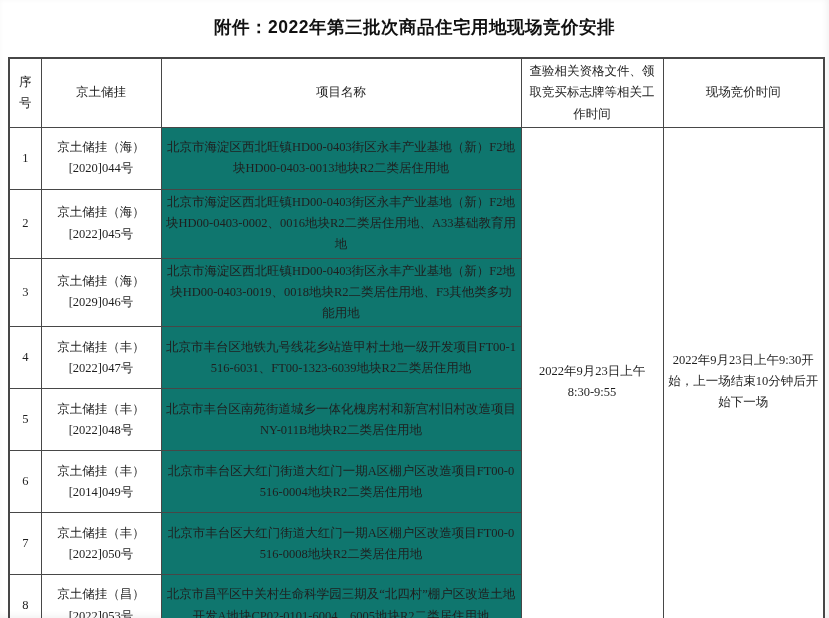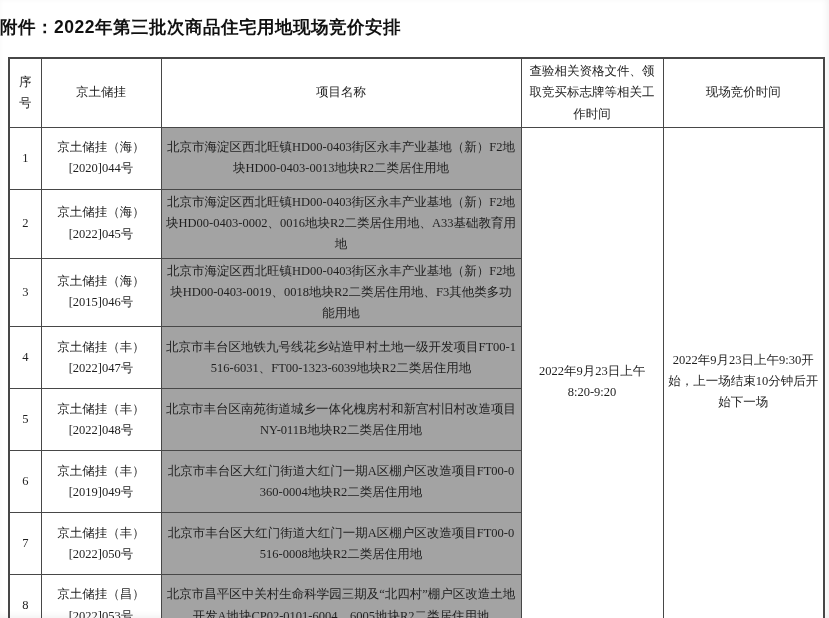--- a/index.html
+++ b/index.html
@@ -12,20 +12,21 @@
     width: 829px;
     height: 618px;
     background: #ffffff;
     overflow: hidden;
     font-family: "Liberation Serif", serif;
     color: #1f1f1f;
     box-shadow: inset -2px -2px 6px rgba(0,0,0,0.06);
   }
   .doc-title {
     padding-top: 16px;
+    text-align: center;
     font-family: "Liberation Sans", sans-serif;
     font-weight: bold;
     font-size: 17.5px;
     letter-spacing: 0.5px;
     color: #111111;
     line-height: 23px;
   }
   table.schedule {
     border-collapse: collapse;
     table-layout: fixed;
@@ -47,21 +48,21 @@
   thead tr { height: 57px; }
   thead th {
     font-weight: normal;
     font-size: 13px;
     background: #ffffff;
   }
   tbody tr { height: 62px; }
   td.seq-cell { font-size: 13px; }
   td.code-cell { font-size: 12.5px; }
   td.name-cell {
-    background: #a3a3a3;
+    background: #0f766e;
     padding: 2px 7px;
   }
   td.time-cell {
     background: #ffffff;
     font-size: 13px;
     padding: 2px 6px;
   }
 </style>
 </head>
 <body>
@@ -90,37 +91,37 @@
     <tbody>
       <tr>
         <td class="seq-cell">1</td>
         <td class="code-cell">
           <span>京土储挂（海）</span><br>
           <span>[2020]044号</span>
         </td>
         <td class="name-cell">北京市海淀区西北旺镇HD00-0403街区永丰产业基地（新）F2地块HD00-0403-0013地块R2二类居住用地</td>
         <td class="time-cell" rowspan="8">
           <span>2022年9月23日上午</span><br>
-          <span>8:20-9:20</span>
+          <span>8:30-9:55</span>
         </td>
         <td class="time-cell" rowspan="8">2022年9月23日上午9:30开始，上一场结束10分钟后开始下一场</td>
       </tr>
       <tr>
         <td class="seq-cell">2</td>
         <td class="code-cell">
           <span>京土储挂（海）</span><br>
           <span>[2022]045号</span>
         </td>
         <td class="name-cell">北京市海淀区西北旺镇HD00-0403街区永丰产业基地（新）F2地块HD00-0403-0002、0016地块R2二类居住用地、A33基础教育用地</td>
       </tr>
       <tr>
         <td class="seq-cell">3</td>
         <td class="code-cell">
           <span>京土储挂（海）</span><br>
-          <span>[2015]046号</span>
+          <span>[2029]046号</span>
         </td>
         <td class="name-cell">北京市海淀区西北旺镇HD00-0403街区永丰产业基地（新）F2地块HD00-0403-0019、0018地块R2二类居住用地、F3其他类多功能用地</td>
       </tr>
       <tr>
         <td class="seq-cell">4</td>
         <td class="code-cell">
           <span>京土储挂（丰）</span><br>
           <span>[2022]047号</span>
         </td>
         <td class="name-cell">北京市丰台区地铁九号线花乡站造甲村土地一级开发项目FT00-1516-6031、FT00-1323-6039地块R2二类居住用地</td>
@@ -130,23 +131,23 @@
         <td class="code-cell">
           <span>京土储挂（丰）</span><br>
           <span>[2022]048号</span>
         </td>
         <td class="name-cell">北京市丰台区南苑街道城乡一体化槐房村和新宫村旧村改造项目NY-011B地块R2二类居住用地</td>
       </tr>
       <tr>
         <td class="seq-cell">6</td>
         <td class="code-cell">
           <span>京土储挂（丰）</span><br>
-          <span>[2019]049号</span>
+          <span>[2014]049号</span>
         </td>
-        <td class="name-cell">北京市丰台区大红门街道大红门一期A区棚户区改造项目FT00-0360-0004地块R2二类居住用地</td>
+        <td class="name-cell">北京市丰台区大红门街道大红门一期A区棚户区改造项目FT00-0516-0004地块R2二类居住用地</td>
       </tr>
       <tr>
         <td class="seq-cell">7</td>
         <td class="code-cell">
           <span>京土储挂（丰）</span><br>
           <span>[2022]050号</span>
         </td>
         <td class="name-cell">北京市丰台区大红门街道大红门一期A区棚户区改造项目FT00-0516-0008地块R2二类居住用地</td>
       </tr>
       <tr>

